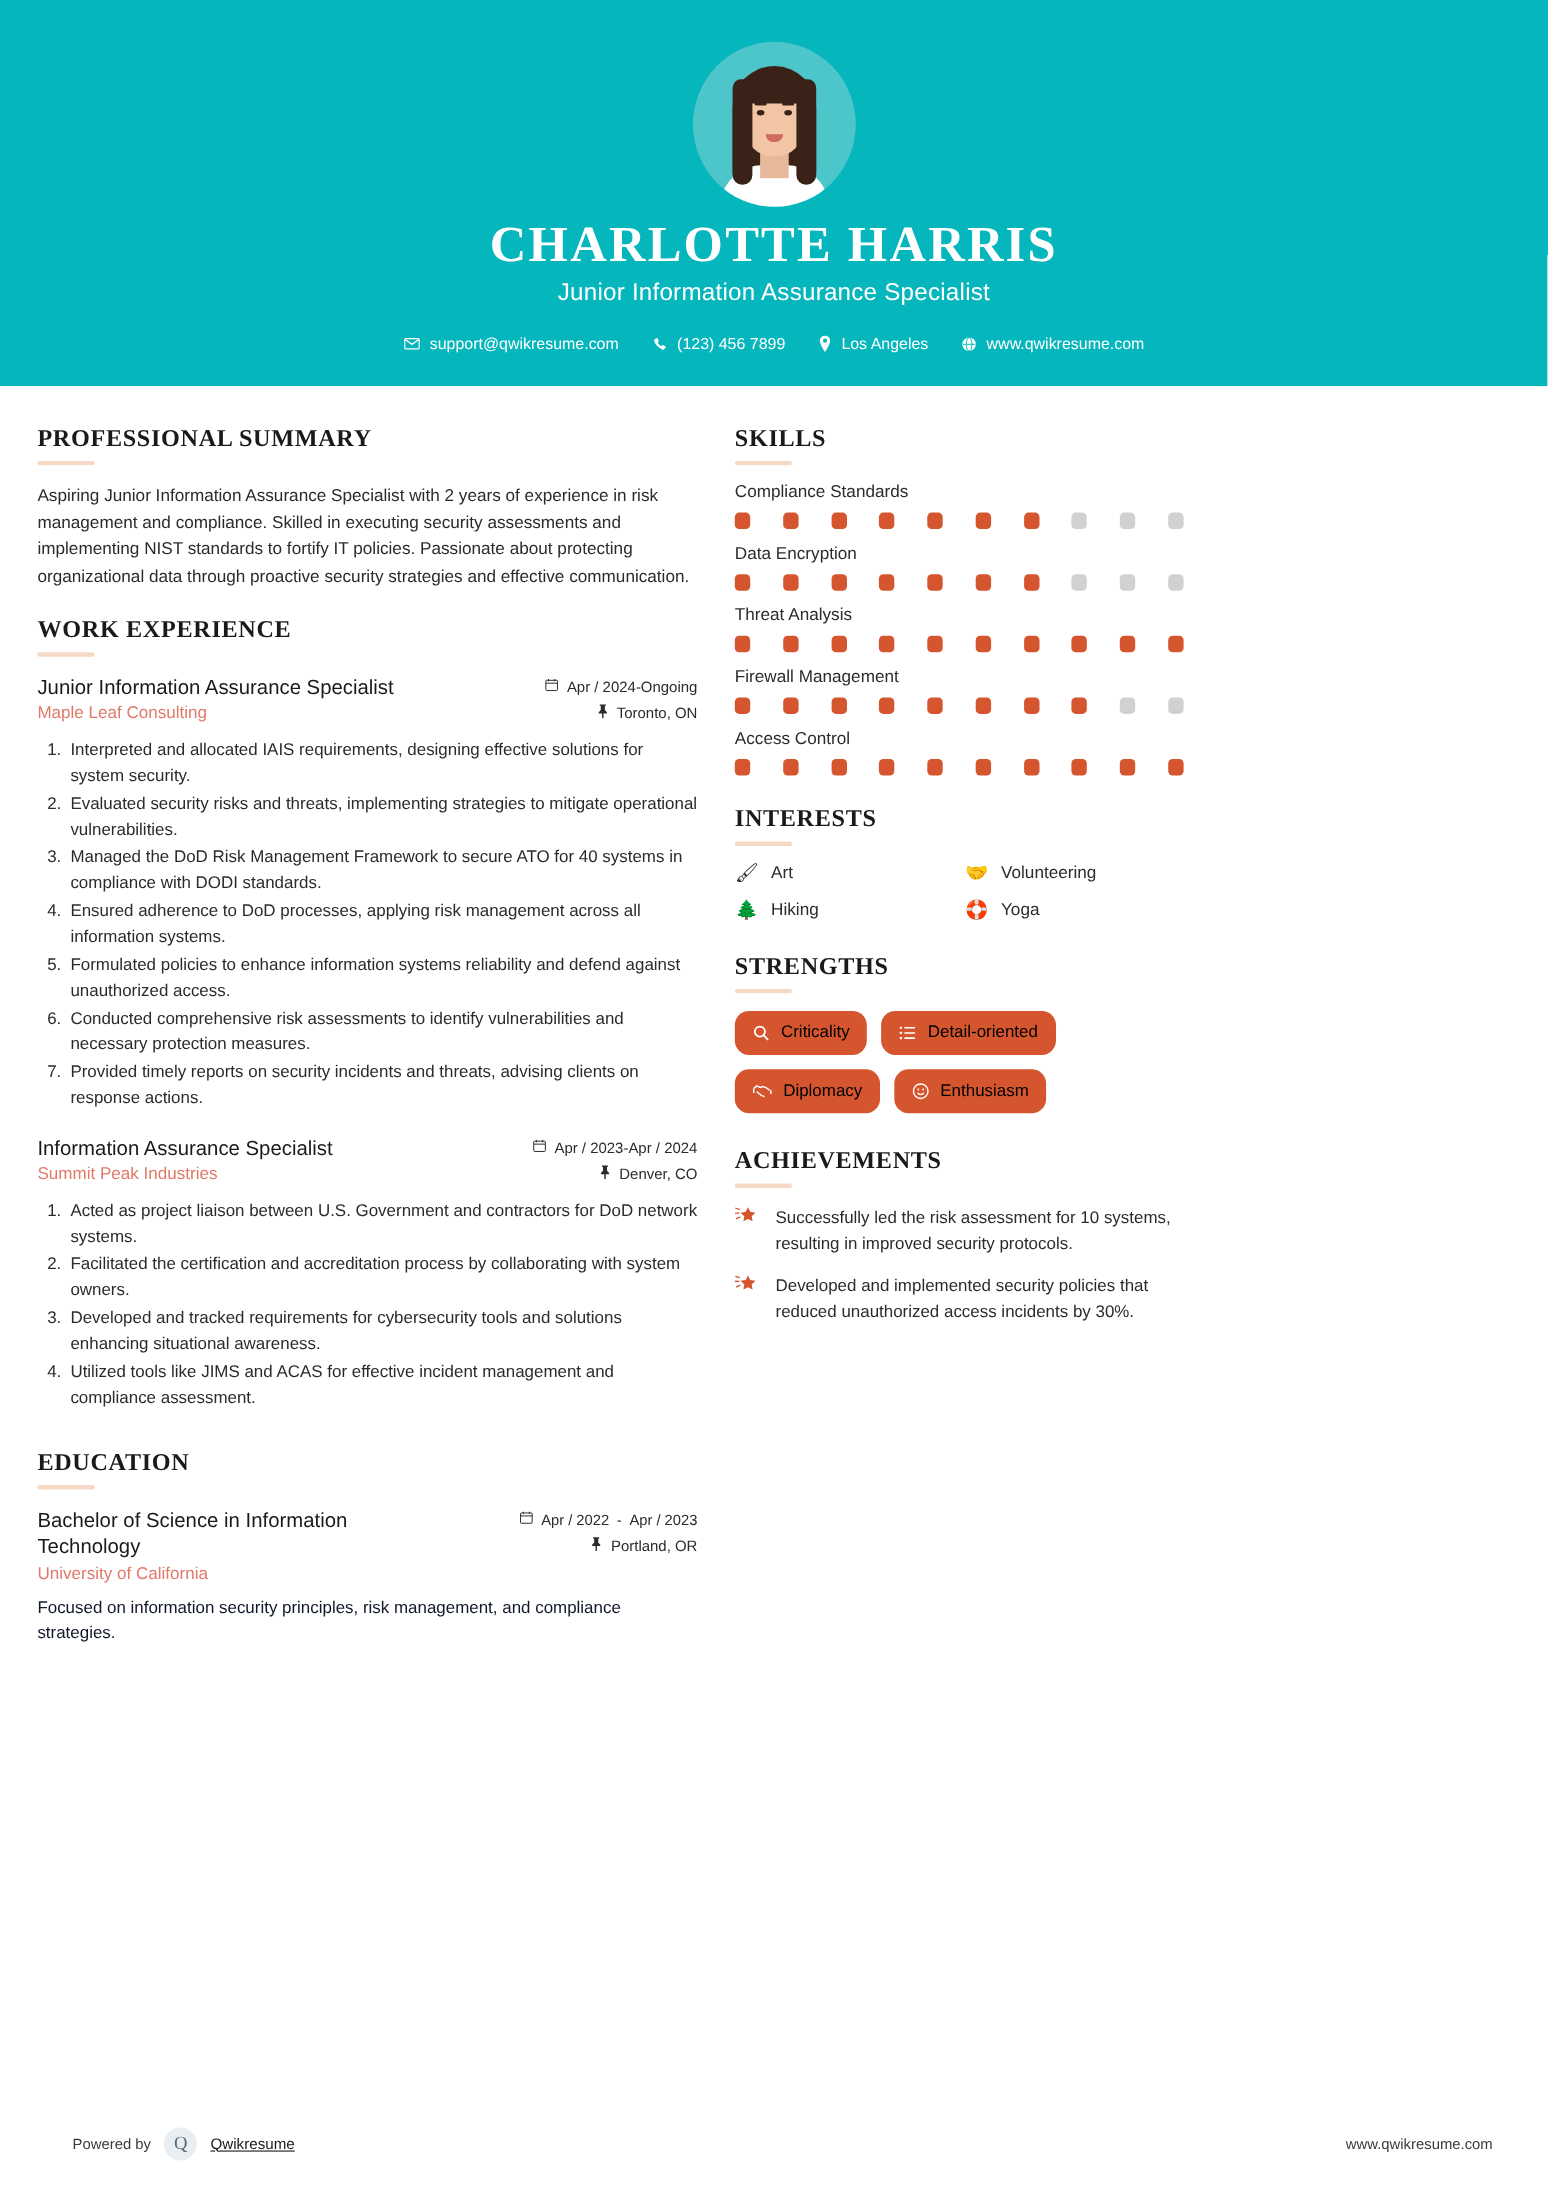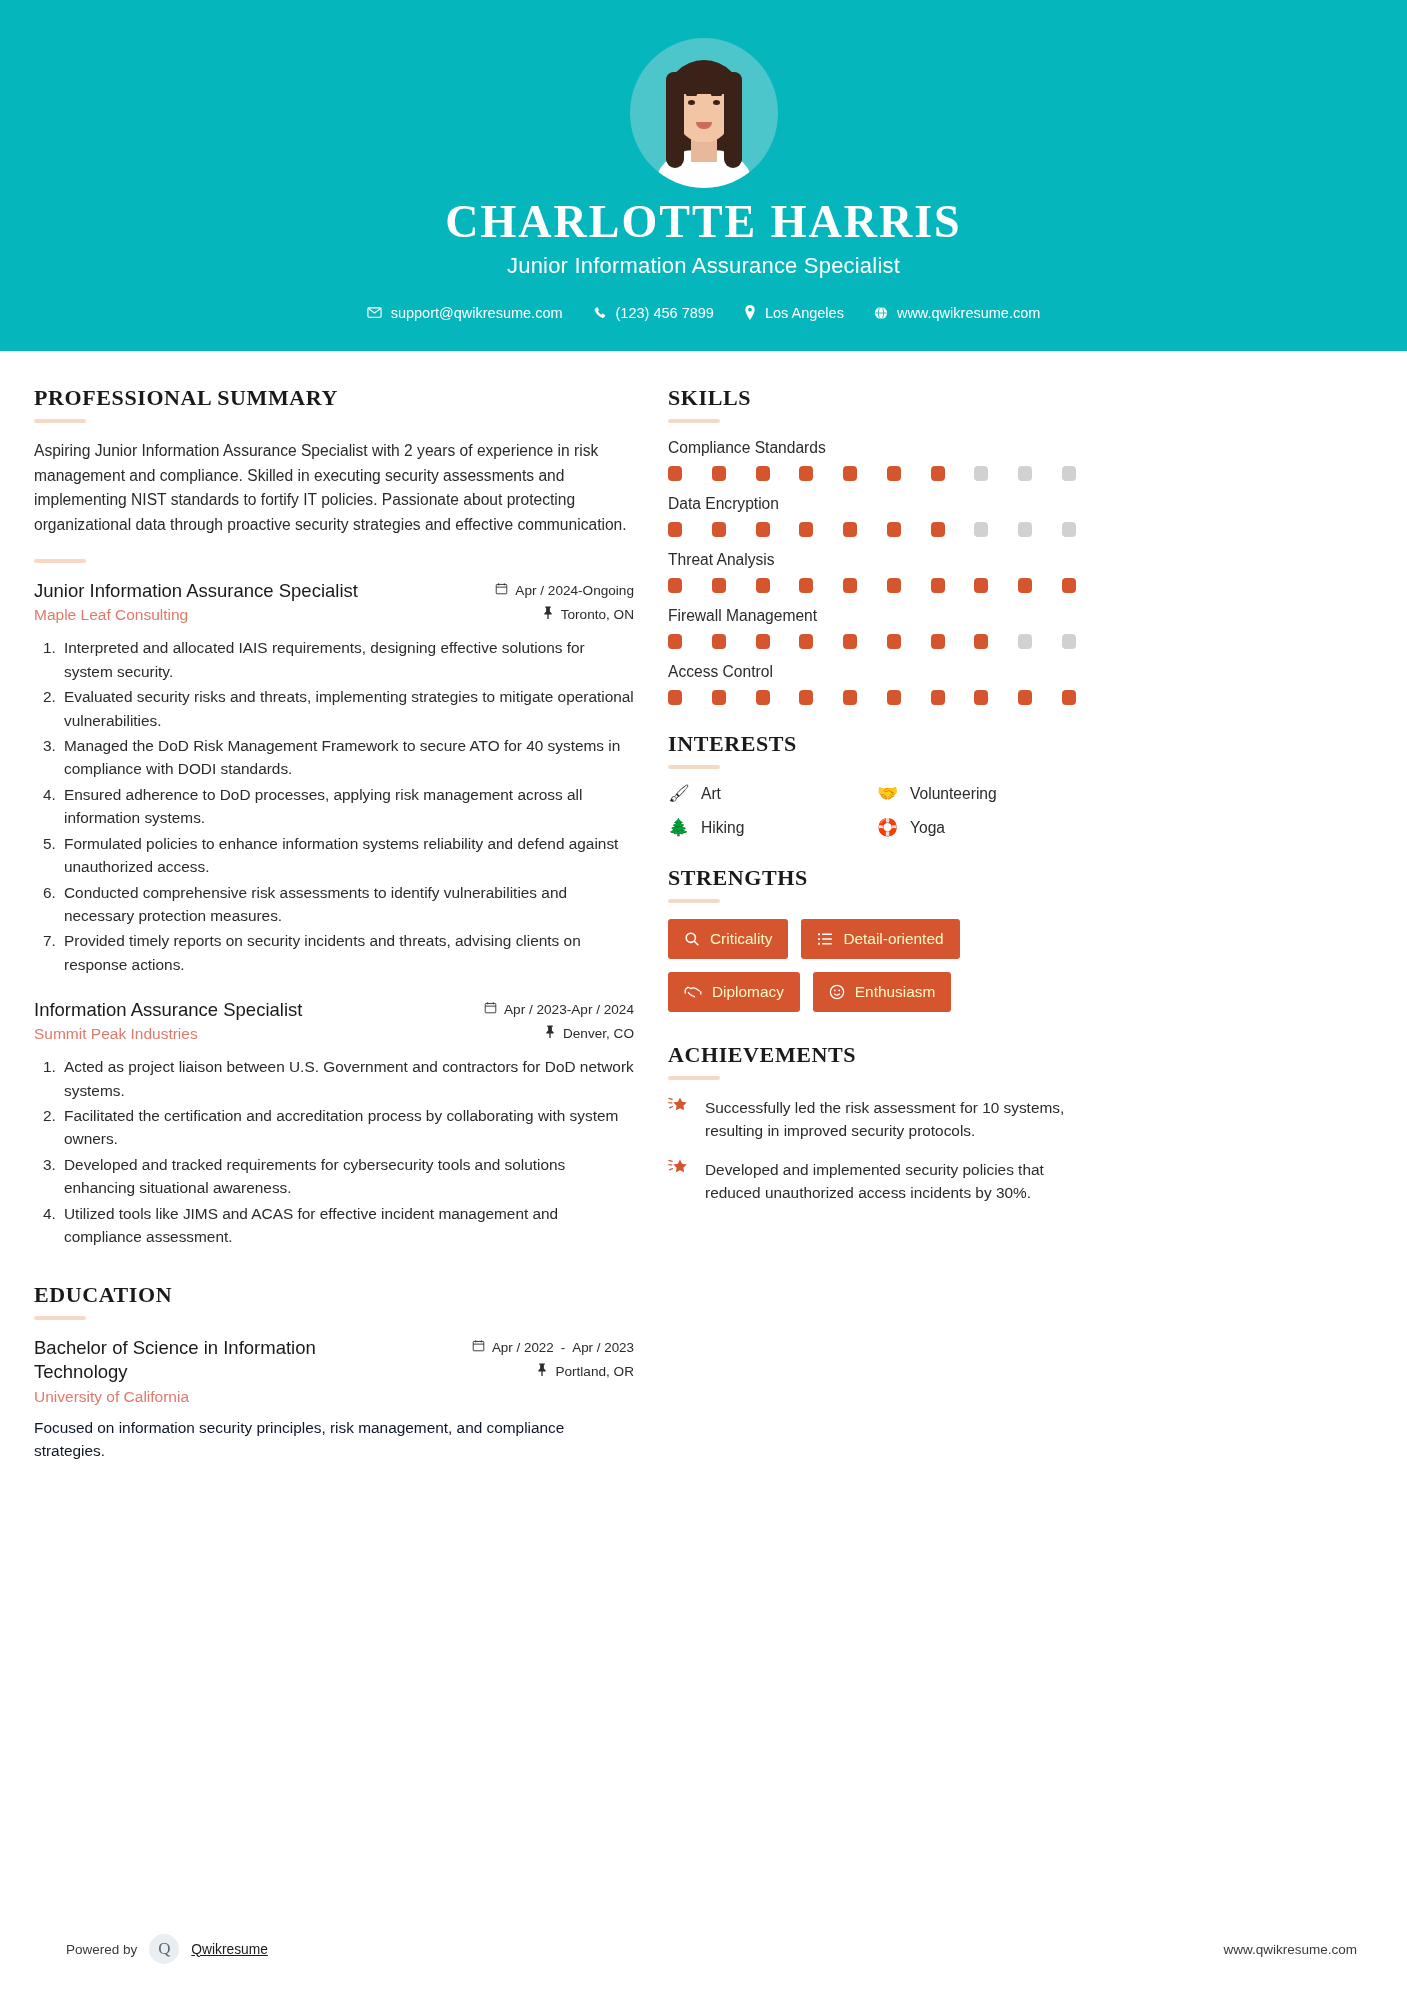--- a/index.html
+++ b/index.html
@@ -268,24 +268,24 @@
   .strengths {
     display: flex;
     flex-wrap: wrap;
     gap: 13px;
   }
   .chip {
     display: inline-flex;
     align-items: center;
     gap: 10px;
     background: #d5552f;
-    color: #fef9c3;
+    color: #000000;
     font-size: 15.4px;
     padding: 11px 16px;
-    border-radius: 3px;
+    border-radius: 13px;
   }
   .chip svg { display:block; }
 
   
   .langs {
     display: flex;
     justify-content: space-between;
     padding: 4px 8px 0 8px;
   }
   .lang { text-align: center; width: 120px; }
@@ -416,20 +416,21 @@
 
     <div class="col-left">
 
       <div class="sec">
         <div class="sec-title">PROFESSIONAL SUMMARY</div>
         <div class="sec-rule"></div>
         <div class="para">Aspiring Junior Information Assurance Specialist with 2 years of experience in risk management and compliance. Skilled in executing security assessments and implementing NIST standards to fortify IT policies. Passionate about protecting organizational data through proactive security strategies and effective communication.</div>
       </div>
 
       <div class="sec">
+        <div class="sec-title">WORK EXPERIENCE</div>
         <div class="sec-rule"></div>
 
         <div class="entry">
           <div class="entry-head">
             <div>
               <div class="entry-title">Junior Information Assurance Specialist</div>
               <div class="entry-org">Maple Leaf Consulting</div>
             </div>
             <div class="entry-meta">
               <div class="meta-line">

